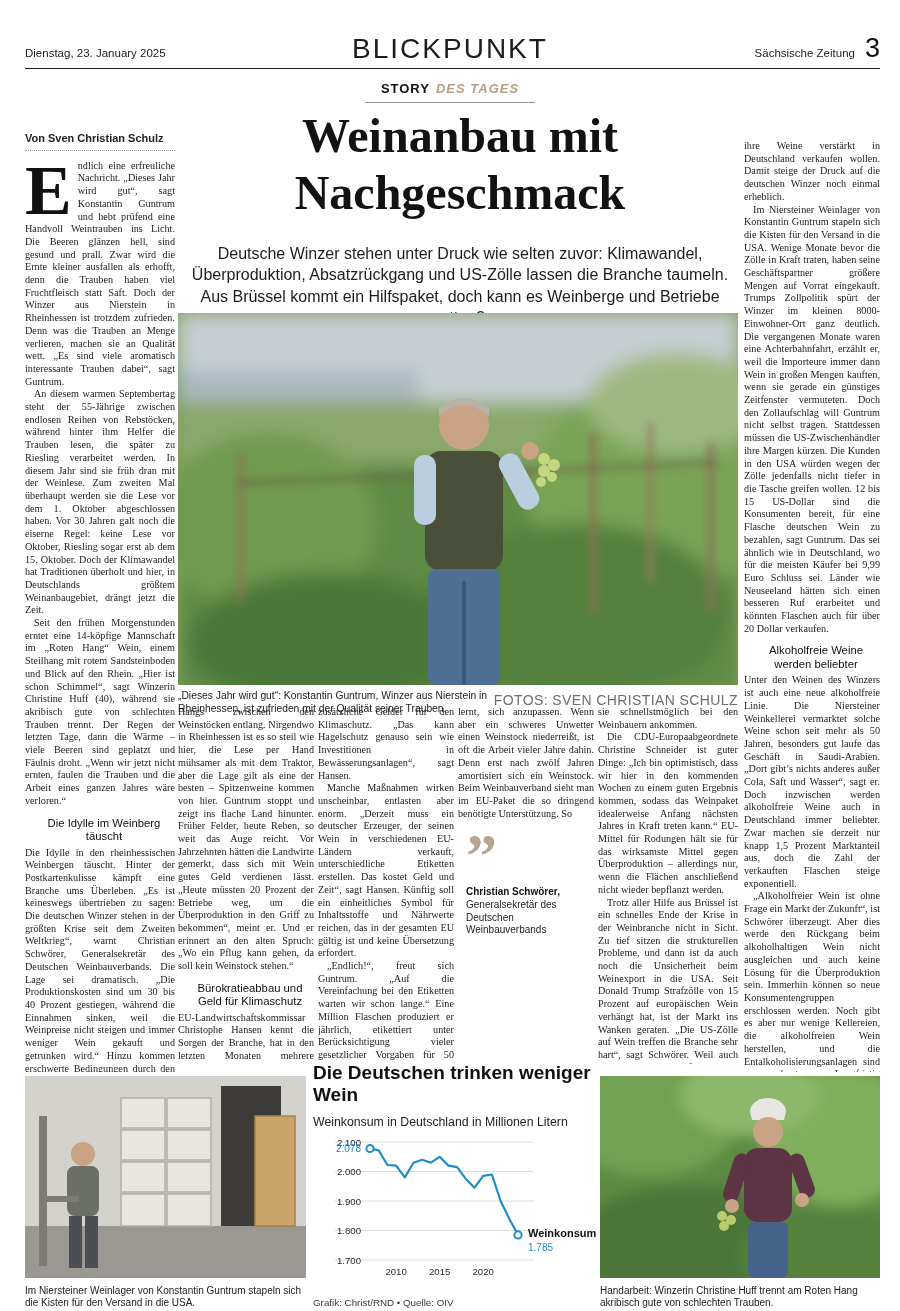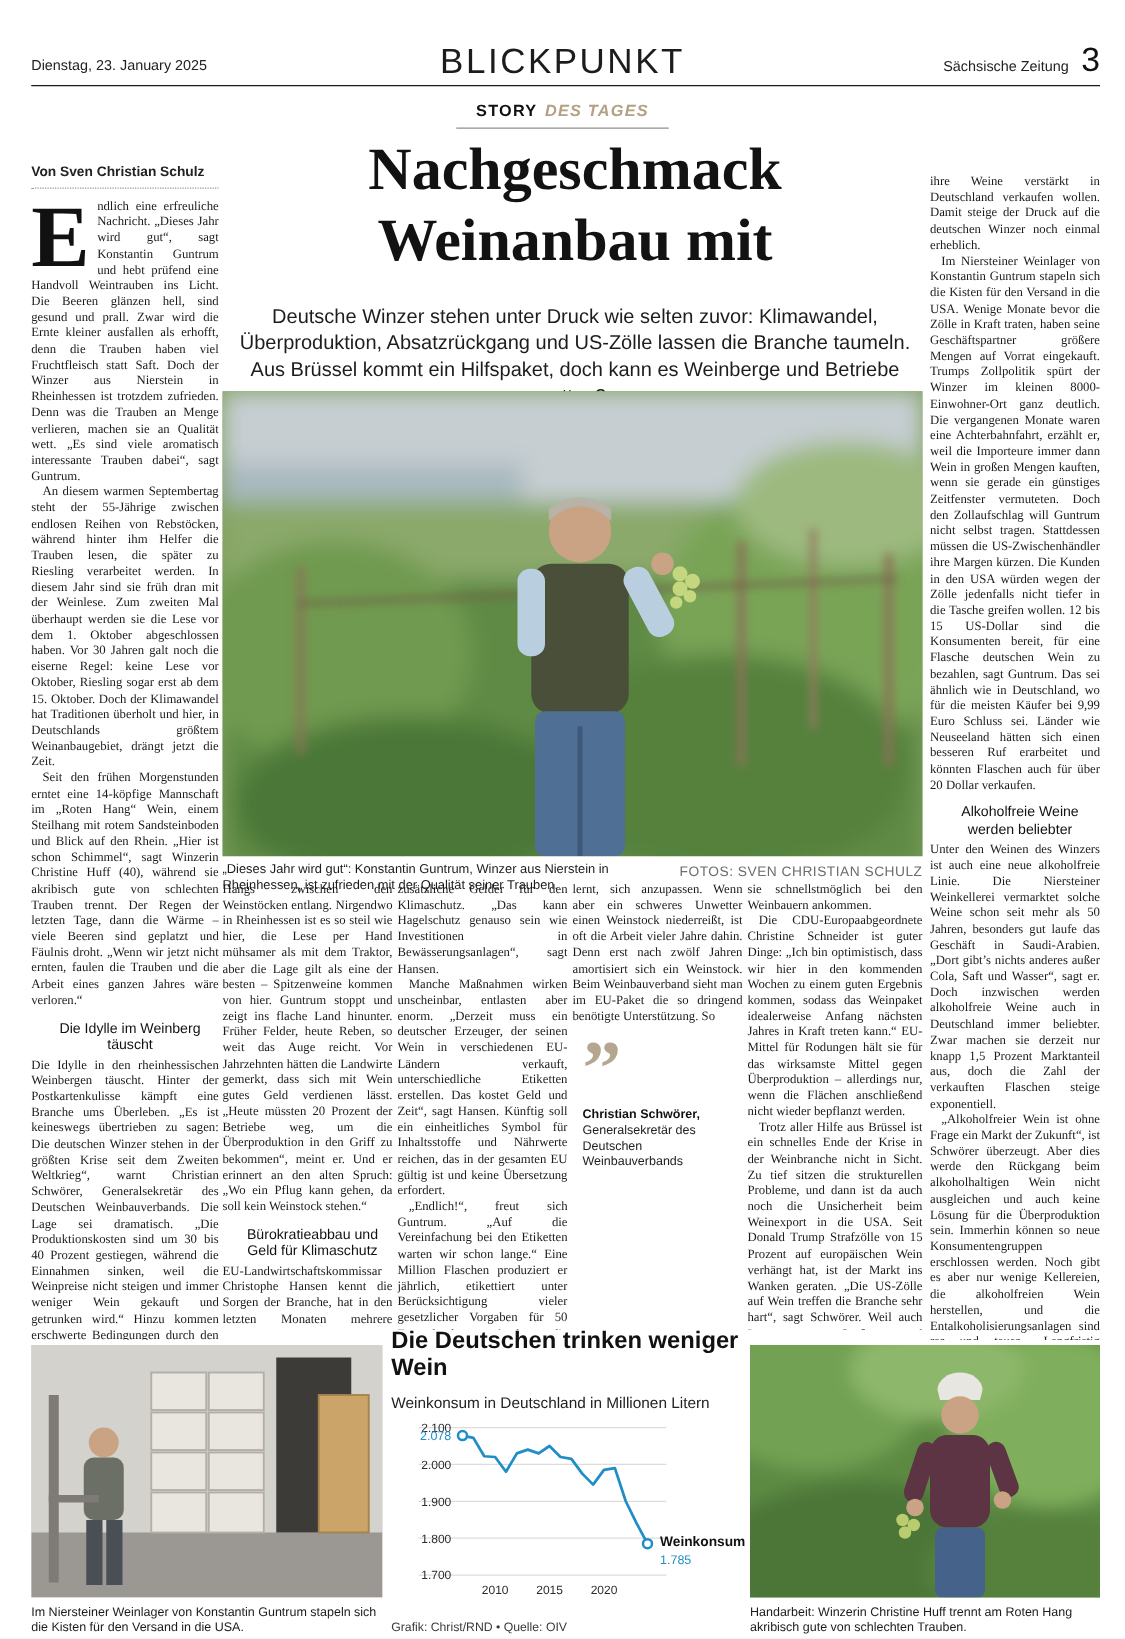--- a/index.html
+++ b/index.html
@@ -47,21 +47,21 @@
            color:#2c2c2c;margin-top:4px;}
   .pq-name{font-family:"Liberation Sans","DejaVu Sans",sans-serif;font-weight:700;font-size:10px;margin-top:12px;color:#111;}
   .pq-role{font-family:"Liberation Sans","DejaVu Sans",sans-serif;font-size:10px;line-height:12.5px;color:#222;}
 
   
   .photo{position:absolute;overflow:hidden;background:#7f9f63;}
   .photo svg{display:block;width:100%;height:100%;}
   .caption-row{position:absolute;left:178px;top:690px;width:560px;display:flex;justify-content:space-between;
                align-items:flex-start;}
   .photo-caption{font-family:"Liberation Sans","DejaVu Sans",sans-serif;font-size:10.3px;line-height:12.6px;color:#1b1b1b;text-align:left;}
-  .photo-credit{font-family:"Liberation Sans","DejaVu Sans",sans-serif;font-size:11px;letter-spacing:.4px;color:#6d6d6d;white-space:nowrap;margin-top:2px;}
+  .photo-credit{font-family:"Liberation Sans","DejaVu Sans",sans-serif;font-size:14px;letter-spacing:.4px;color:#6d6d6d;white-space:nowrap;margin-top:2px;}
   .bottom-caption{position:absolute;top:1285px;font-family:"Liberation Sans","DejaVu Sans",sans-serif;
                   font-size:10px;line-height:12.4px;color:#1b1b1b;text-align:left;}
 
   
   .chart{position:absolute;left:313px;top:1062px;width:280px;font-family:"Liberation Sans","DejaVu Sans",sans-serif;}
   .chart-title{font-size:19px;font-weight:700;color:#111;}
   .chart-sub{font-size:12.3px;color:#222;margin-top:9px;}
   .chart svg{overflow:visible;margin-top:5px;display:block;}
   .ctick{font:9.6px "Liberation Sans","DejaVu Sans",sans-serif;fill:#2b2b2b;}
   .clabel{font:10px "Liberation Sans","DejaVu Sans",sans-serif;}
@@ -80,22 +80,22 @@
     <span class="hdr-page sans">3</span>
   </div>
   <div class="hdr-rule"></div>
 
   <div class="kicker sans">
     <span class="k1">STORY</span><span class="k2">DES TAGES</span>
   </div>
   <div class="kicker-rule"></div>
 
   <div class="headline">
+    <div>Weinanbau mit</div>
     <div>Nachgeschmack</div>
-    <div>Weinanbau mit</div>
   </div>
   <div class="deck sans">Deutsche Winzer stehen unter Druck wie selten zuvor: Klimawandel, Überproduktion, Absatzrückgang und US-Zölle lassen die Branche taumeln. Aus Brüssel kommt ein Hilfspaket, doch kann es Weinberge und Betriebe retten?</div>
 
   <div class="body-col" style="left:25px;top:132px;width:150px;height:940px;">
     <div class="byline">Von Sven Christian Schulz</div>
     <div>
         <p class="col-p noindent"><span class="dropcap">E</span>ndlich eine erfreuliche Nachricht. „Dieses Jahr wird gut“, sagt Konstantin Guntrum und hebt prüfend eine Handvoll Weintrauben ins Licht. Die Beeren glänzen hell, sind gesund und prall. Zwar wird die Ernte kleiner ausfallen als erhofft, denn die Trauben haben viel Fruchtfleisch statt Saft. Doch der Winzer aus Nierstein in Rheinhessen ist trotzdem zufrieden. Denn was die Trauben an Menge verlieren, machen sie an Qualität wett. „Es sind viele aromatisch interessante Trauben dabei“, sagt Guntrum.</p>
         <p class="col-p">An diesem warmen Septembertag steht der 55-Jährige zwischen endlosen Reihen von Rebstöcken, während hinter ihm Helfer die Trauben lesen, die später zu Riesling verarbeitet werden. In diesem Jahr sind sie früh dran mit der Weinlese. Zum zweiten Mal überhaupt werden sie die Lese vor dem 1. Oktober abgeschlossen haben. Vor 30 Jahren galt noch die eiserne Regel: keine Lese vor Oktober, Riesling sogar erst ab dem 15. Oktober. Doch der Klimawandel hat Traditionen überholt und hier, in Deutschlands größtem Weinanbaugebiet, drängt jetzt die Zeit.</p>
         <p class="col-p">Seit den frühen Morgenstunden erntet eine 14-köpfige Mannschaft im „Roten Hang“ Wein, einem Steilhang mit rotem Sandsteinboden und Blick auf den Rhein. „Hier ist schon Schimmel“, sagt Winzerin Christine Huff (40), während sie akribisch gute von schlechten Trauben trennt. Der Regen der letzten Tage, dann die Wärme – viele Beeren sind geplatzt und Fäulnis droht. „Wenn wir jetzt nicht ernten, faulen die Trauben und die Arbeit eines ganzen Jahres wäre verloren.“</p>
         <h3 class="col-subhead">Die Idylle im Weinberg täuscht</h3>

